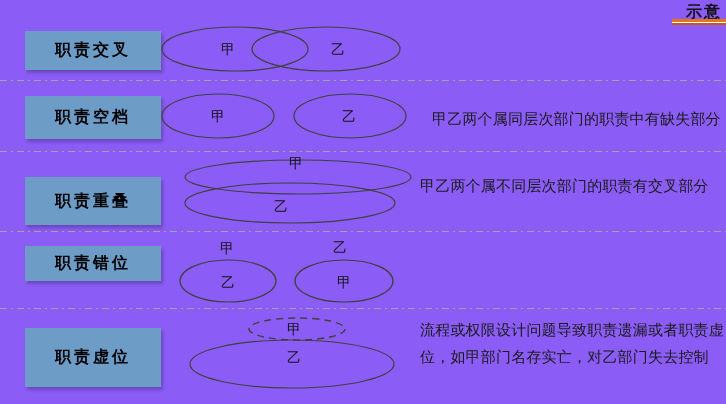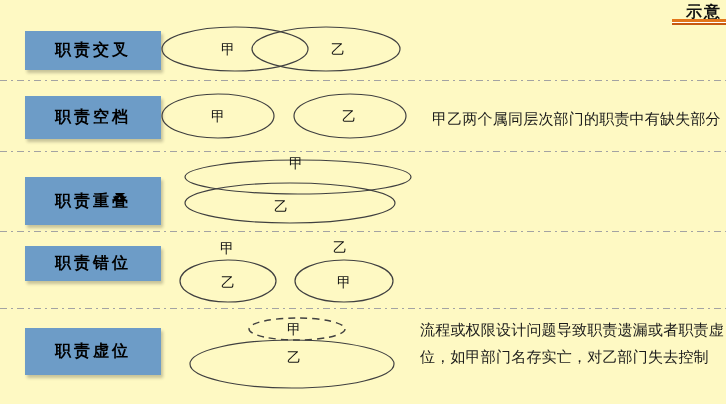--- a/index.html
+++ b/index.html
@@ -1,38 +1,38 @@
 <!DOCTYPE html>
 <html><head>
 <meta charset="utf-8">
 <style>
   html,body{margin:0;padding:0;background:#fff;}
   .canvas{
-    position:relative;width:726px;height:404px;background:#fef9c3;overflow:hidden;
+    position:relative;width:726px;height:404px;background:#8b5cf6;overflow:hidden;
     font-family:"DejaVu Sans",sans-serif;color:#1a1a1a;
   }
   .abs{position:absolute;}
   .slide-tag{
     top:2px;right:4px;font-size:16px;font-weight:bold;letter-spacing:2px;color:#111;
   }
   .accent-bar{
     top:19px;left:672px;width:54px;height:1px;background:#ffffff;
     border-top:3px solid #e2761b;border-bottom:2px solid #c65911;
   }
   .label-box{
     left:25px;width:136px;background:#6d9cc7;
     box-shadow:2px 3px 3px rgba(0,0,0,0.22);
     display:flex;align-items:center;justify-content:center;
     font-size:16px;font-weight:bold;letter-spacing:3px;color:#000;
   }
   .box-r1{top:31px;height:39px;}
   .box-r2{top:96px;height:43px;}
   .box-r3{top:177px;height:48px;}
   .box-r4{top:246px;height:35px;}
-  .box-r5{top:328px;height:47px;}
+  .box-r5{top:328px;height:59px;}
   .desc{
     left:420px;width:304px;font-size:15px;line-height:27px;color:#1a1a1a;
     letter-spacing:0.2px;
   }
   .desc-r1{top:40px;}
   .desc-r2{top:106px;margin-left:12px;}
   .desc-r3{top:173px;}
   .desc-r4{top:257px;}
   .desc-r5{top:317px;}
   .sep{
@@ -58,20 +58,21 @@
   <div class="abs slide-tag">示意</div>
   <div class="abs accent-bar"></div>
 
   <div class="abs label-box box-r1">职责交叉</div>
   <div class="abs label-box box-r2">职责空档</div>
   <div class="abs label-box box-r3">职责重叠</div>
   <div class="abs label-box box-r4">职责错位</div>
   <div class="abs label-box box-r5">职责虚位</div>
 
   <div class="abs desc desc-r2">甲乙两个属同层次部门的职责中有缺失部分</div>
+  <div class="abs desc desc-r3">甲乙两个属不同层次部门的职责有交叉部分</div>
   <div class="abs desc desc-r5">流程或权限设计问题导致职责遗漏或者职责虚位，如甲部门名存实亡，对乙部门失去控制</div>
 
   <div class="abs sep sep-1"></div>
   <div class="abs sep sep-2"></div>
   <div class="abs sep sep-3"></div>
   <div class="abs sep sep-4"></div>
 
   <svg class="diagram-layer" width="726" height="404" viewBox="0 0 726 404">
 
     <ellipse class="shape" cx="235" cy="49" rx="73" ry="22"></ellipse>

